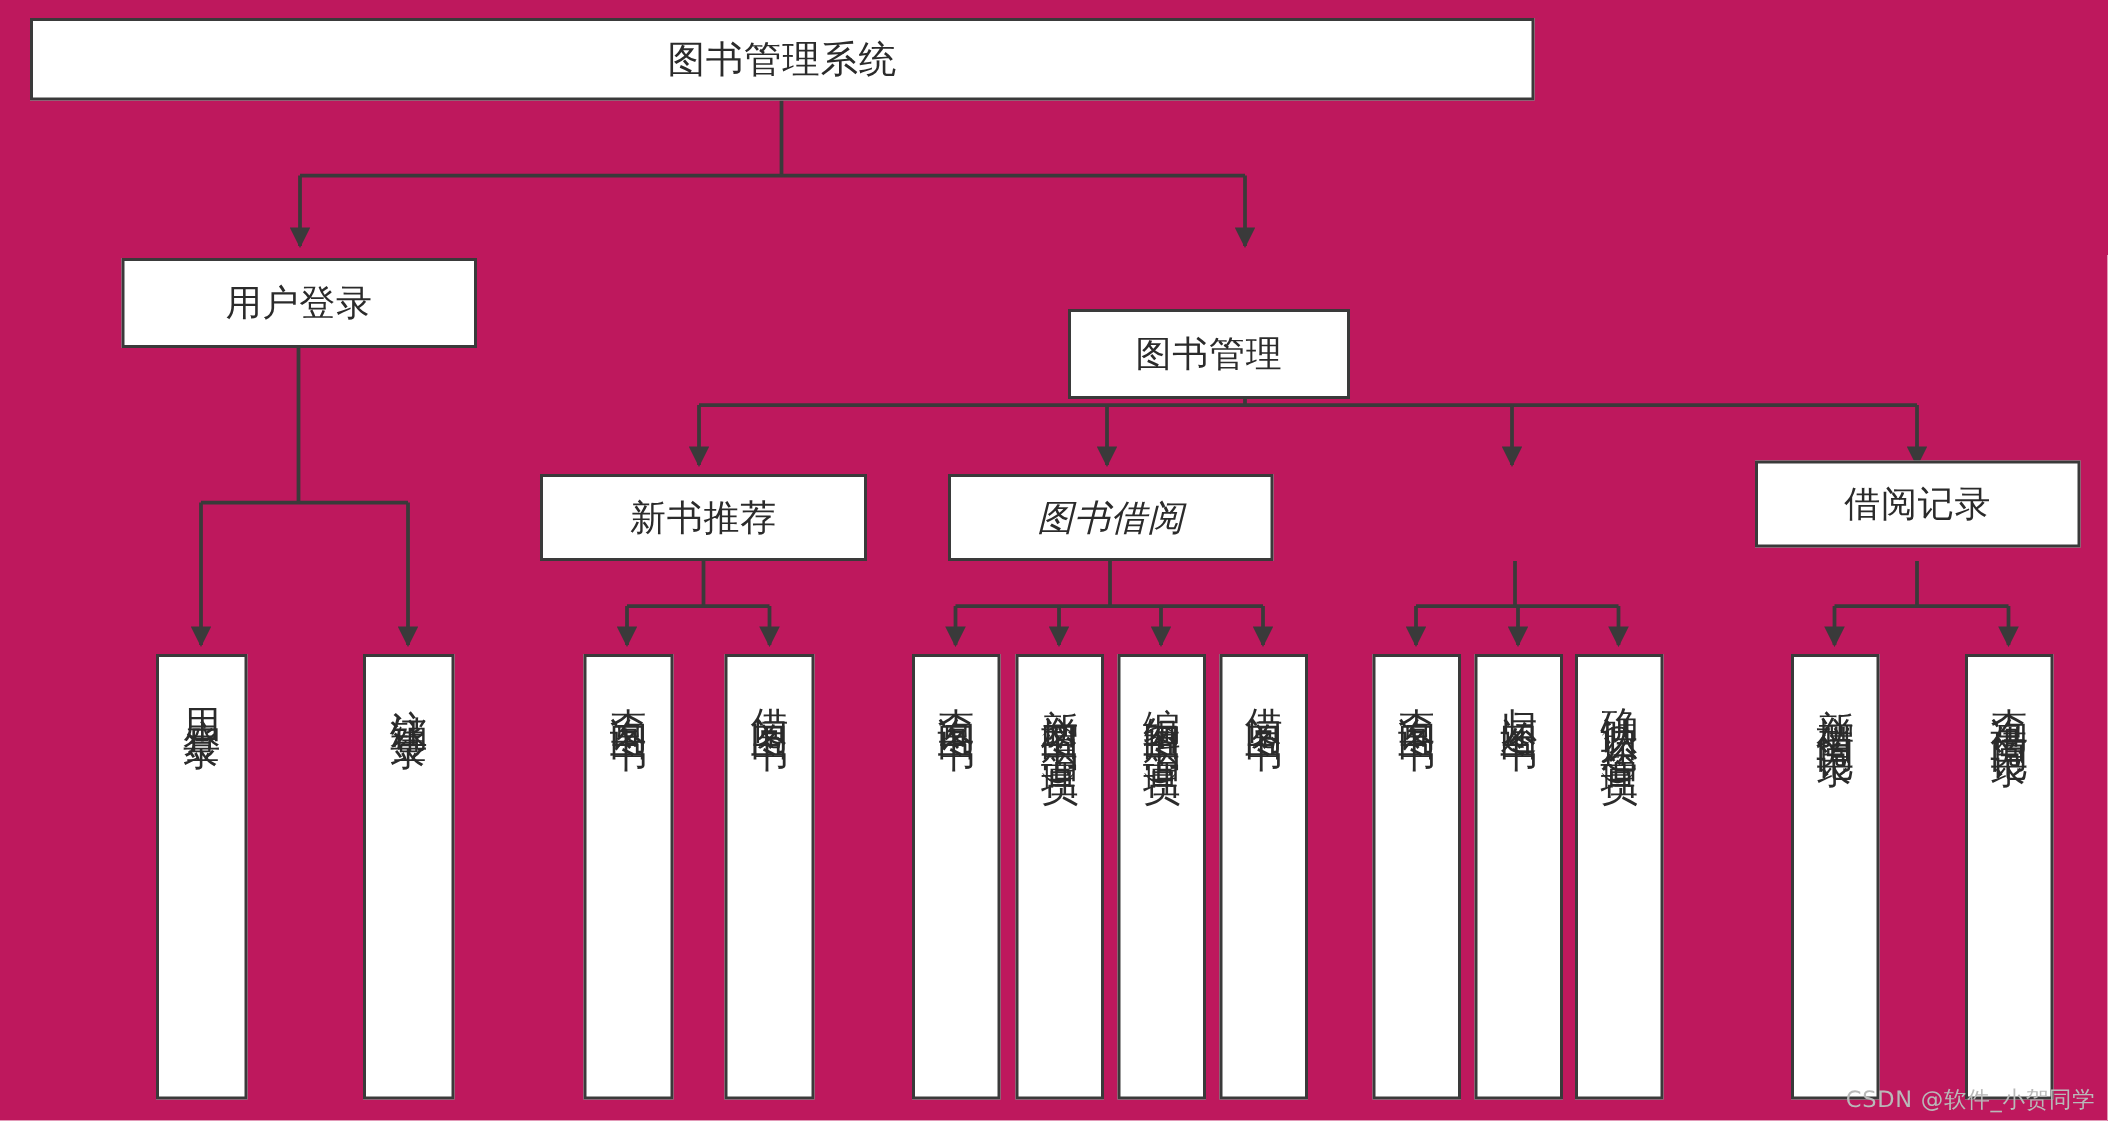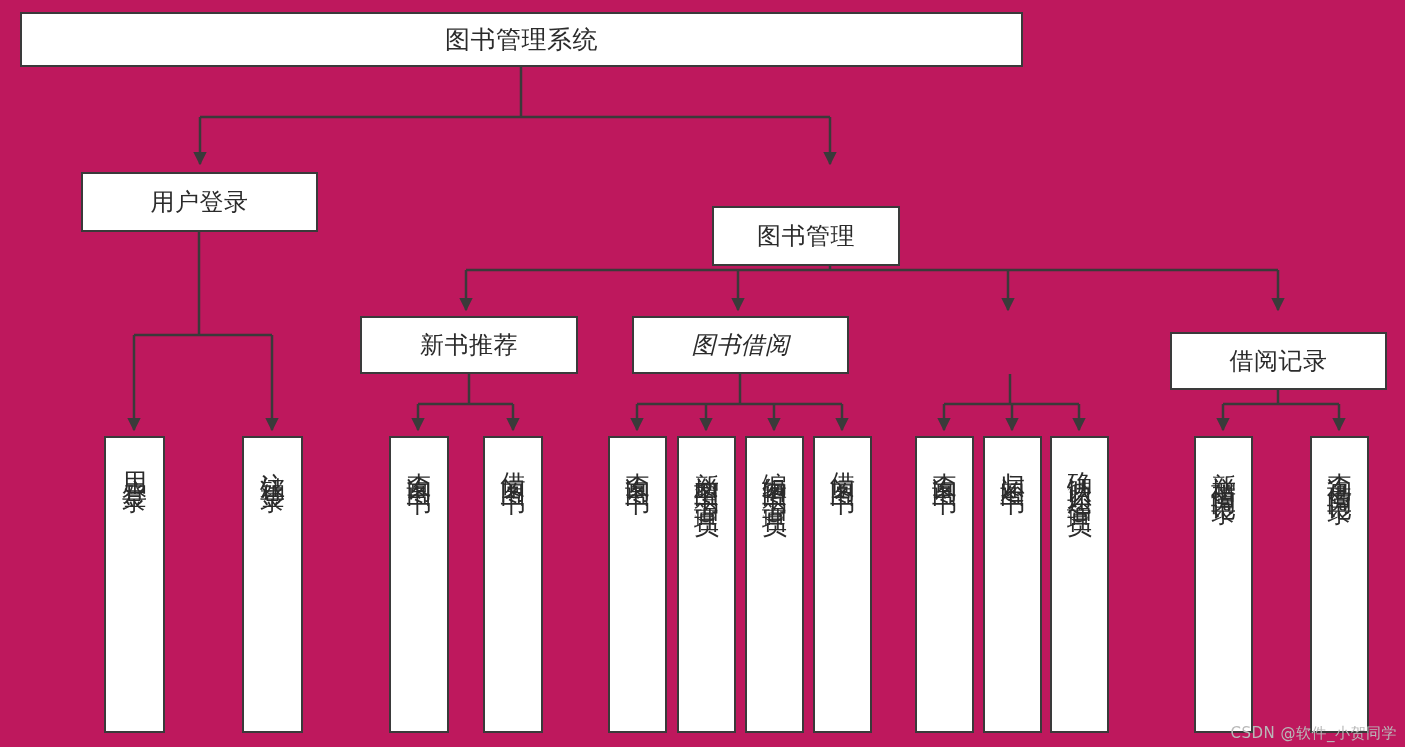--- a/index.html
+++ b/index.html
@@ -137,21 +137,21 @@
   <div class="node h" style="left:712px;top:172px;width:188px;height:60px;margin-top:34px;">
     <span class="lbl">图书管理</span>
   </div>
 
   <div class="node h" style="left:360px;top:316px;width:218px;height:58px;">
     <span class="lbl">新书推荐</span>
   </div>
   <div class="node h" style="left:632px;top:316px;width:217px;height:58px;font-style:italic;">
     <span class="lbl">图书借阅</span>
   </div>
-  <div class="node h" style="left:1170px;top:332px;width:217px;height:58px;">
+  <div class="node h" style="left:1170px;top:307px;width:217px;height:58px;">
     <span class="lbl">借阅记录</span>
   </div>
 
   <div class="node v" style="left:104px;top:436px;width:61px;height:297px;">
     <span class="lbl">用户登录</span>
   </div>
   <div class="node v" style="left:242px;top:436px;width:61px;height:297px;">
     <span class="lbl">注销登录</span>
   </div>
 

